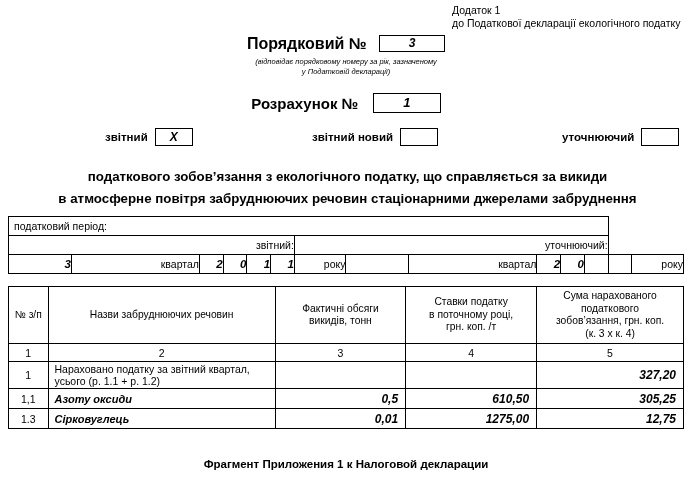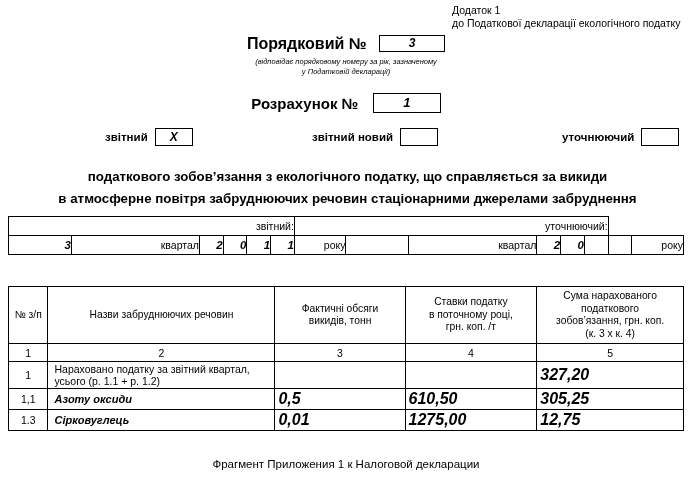--- a/index.html
+++ b/index.html
@@ -179,36 +179,37 @@
   .c-sum { width: 146px; }
   .numrow td {
     text-align: center;
     height: 15px;
     font-size: 10.5px;
   }
   .datarow td { height: 17px; }
   .datarow .nm { padding-left: 6px; font-weight: bold; font-style: italic; font-size: 11px; }
   .datarow .nm.reg { font-weight: normal; font-style: normal; font-size: 10.5px; }
   .datarow .val {
+    text-align: right;
     padding-right: 7px;
     font-weight: bold;
     font-style: italic;
-    font-size: 16px;
+    font-size: 12px;
   }
   .datarow .idx { text-align: center; font-size: 10.5px; }
 
   
   .footer {
     position: absolute;
     left: 0;
     top: 458px;
     width: 692px;
     text-align: center;
     font-size: 11.5px;
-    font-weight: normal;
+    font-weight: bold;
   }
 </style>
 </head>
 <body>
 
 <div class="page">
 
   <div class="hdr">
     <div>Додаток 1</div>
     <div>до Податкової декларації екологічного податку</div>
@@ -240,20 +241,23 @@
     </span>
   </div>
 
   <div class="title">
     <div>податкового зобов’язання з екологічного податку, що справляється за викиди</div>
     <div>в атмосферне повітря забруднюючих речовин стаціонарними джерелами забруднення</div>
   </div>
 
   <table class="ptbl">
     <tbody>
+        <tr>
+      <td class="lft" colspan="12">податковий період:</td>
+    </tr>
     <tr>
       <td colspan="6">звітний:</td>
       <td colspan="6">уточнюючий:</td>
     </tr>
     <tr>
       <td class="cell-bold-it" style="width:60px">3</td>
       <td style="width:123px">квартал</td>
       <td class="digit">2</td>
       <td class="digit">0</td>
       <td class="digit">1</td>

